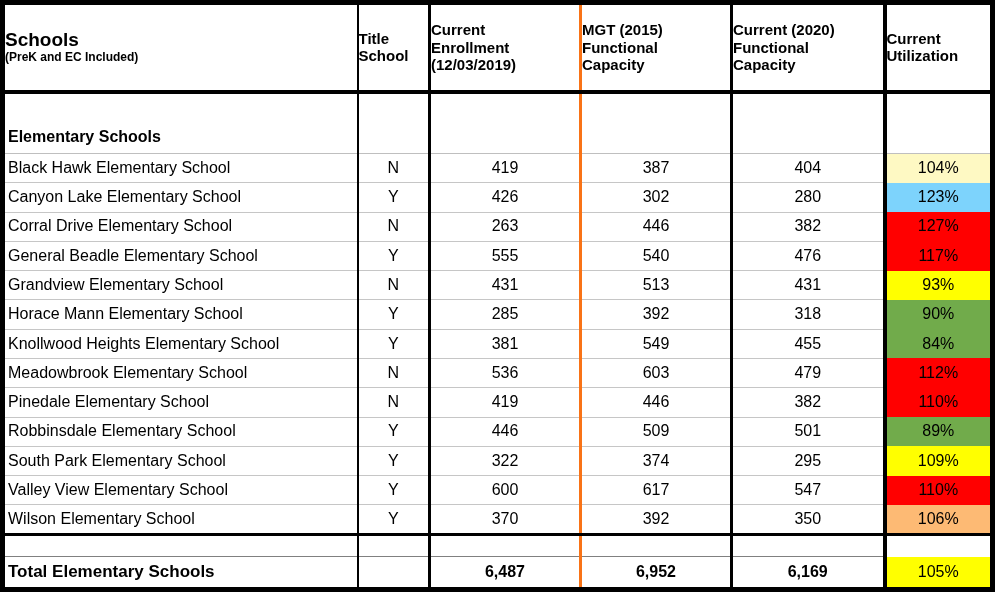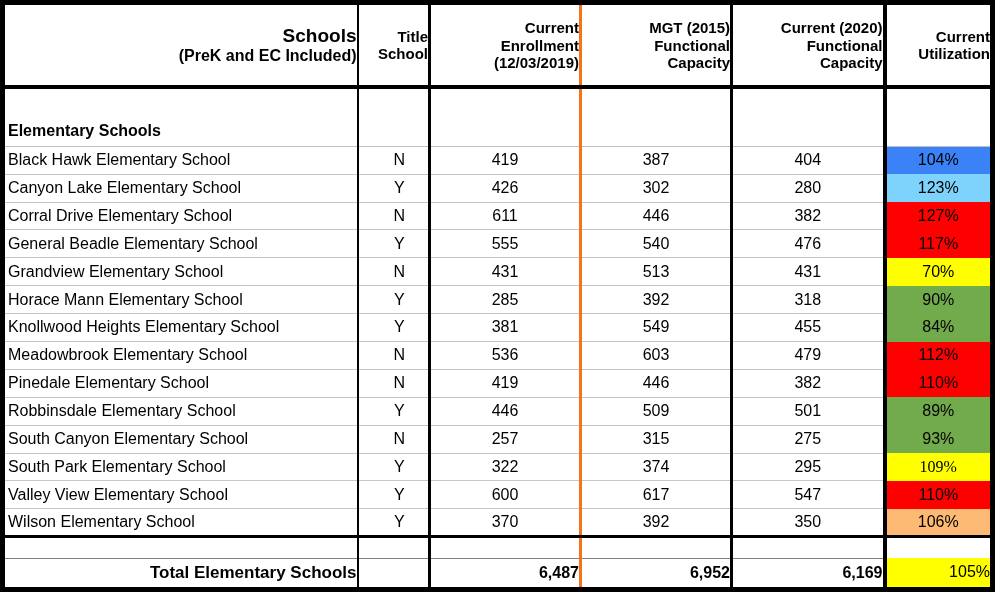--- a/index.html
+++ b/index.html
@@ -35,38 +35,38 @@
     margin: 0;
     font-size: 16px;
     line-height: 1.15;
     overflow: hidden;
     white-space: nowrap;
     vertical-align: middle;
     background: #ffffff;
   }
 
   
-  .b-title  { border-left: 2px solid #000000; padding-left: 12px; }
+  .b-title  { border-left: 2px solid #000000; }
   .b-enroll { border-left: 3px solid #000000; }
   .b-mgt    { border-left: 3px solid #f97316; }
   .b-cur    { border-left: 3px solid #000000; }
   .b-util   { border-left: 4px solid #000000; }
 
   
   tr.header-row { height: 79px; }
   tr.header-row th {
     font-weight: bold;
-    text-align: right;
+    text-align: left;
     vertical-align: middle;
     border-bottom: 4px solid #000000;
     font-size: 15px;
   }
   tr.header-row th .hline { display: block; }
   .schools-title-main { font-size: 19px; display: block; }
-  .schools-title-sub  { font-size: 16px; display: block; }
+  .schools-title-sub  { font-size: 12px; display: block; }
 
   
   tr.spacer-top { height: 27px; }
   tr.group-row  { height: 28px; }
   tr.group-row td { border-bottom: 1px solid #bfbfbf; }
   tr.group-row td.group-label {
     font-weight: bold;
     text-align: left;
     padding-left: 3px;
   }
@@ -78,21 +78,21 @@
   tr.data-row.last-data-row td { border-bottom: 3px solid #000000; }
   td.name-cell { text-align: left; padding-left: 3px; }
   td.center-cell { text-align: center; }
   td.util-cell { text-align: center; }
 
   
   tr.spacer-bottom { height: 20px; }
   tr.spacer-bottom td { border-bottom: 1px solid #808080; }
   tr.spacer-bottom td.util-cell { border-bottom: none; }
   tr.total-row { height: 29px; }
-  tr.total-row td { font-weight: bold; text-align: right; }
+  tr.total-row td { font-weight: bold; }
   tr.total-row td.name-cell { font-size: 17px; }
   tr.total-row td.util-cell { font-weight: normal; }
 </style>
 </head>
 <body>
 
 <div class="sheet">
   <table class="cap-table">
     <colgroup>
       <col class="c-school">
@@ -153,53 +153,53 @@
       </tr>
     </tbody>
 
     <tbody id="data-rows">
         <tr class="data-row">
           <td class="name-cell">Black Hawk Elementary School</td>
           <td class="b-title center-cell">N</td>
           <td class="b-enroll center-cell">419</td>
           <td class="b-mgt center-cell">387</td>
           <td class="b-cur center-cell">404</td>
-          <td class="b-util util-cell" style="background: #3b82f6; margin-top: 42px;">104%</td>
+          <td class="b-util util-cell" style="background: #fef9c3; margin-top: 42px;">104%</td>
         </tr>
         <tr class="data-row">
           <td class="name-cell">Canyon Lake Elementary School</td>
           <td class="b-title center-cell">Y</td>
           <td class="b-enroll center-cell">426</td>
           <td class="b-mgt center-cell">302</td>
           <td class="b-cur center-cell">280</td>
           <td class="b-util util-cell" style="background: #7dd3fc;">123%</td>
         </tr>
         <tr class="data-row">
           <td class="name-cell">Corral Drive Elementary School</td>
           <td class="b-title center-cell">N</td>
-          <td class="b-enroll center-cell">611</td>
+          <td class="b-enroll center-cell">263</td>
           <td class="b-mgt center-cell">446</td>
           <td class="b-cur center-cell">382</td>
           <td class="b-util util-cell" style="background: rgb(255, 0, 0);">127%</td>
         </tr>
         <tr class="data-row">
           <td class="name-cell">General Beadle Elementary School</td>
           <td class="b-title center-cell">Y</td>
           <td class="b-enroll center-cell">555</td>
           <td class="b-mgt center-cell">540</td>
           <td class="b-cur center-cell">476</td>
           <td class="b-util util-cell" style="background: rgb(255, 0, 0);">117%</td>
         </tr>
         <tr class="data-row">
           <td class="name-cell">Grandview Elementary School</td>
           <td class="b-title center-cell">N</td>
           <td class="b-enroll center-cell">431</td>
           <td class="b-mgt center-cell">513</td>
           <td class="b-cur center-cell">431</td>
-          <td class="b-util util-cell" style="background: rgb(255, 255, 0);">70%</td>
+          <td class="b-util util-cell" style="background: rgb(255, 255, 0);">93%</td>
         </tr>
         <tr class="data-row">
           <td class="name-cell">Horace Mann Elementary School</td>
           <td class="b-title center-cell">Y</td>
           <td class="b-enroll center-cell">285</td>
           <td class="b-mgt center-cell">392</td>
           <td class="b-cur center-cell">318</td>
           <td class="b-util util-cell" style="background: rgb(113, 171, 75);">90%</td>
         </tr>
         <tr class="data-row">
@@ -228,34 +228,26 @@
         </tr>
         <tr class="data-row">
           <td class="name-cell">Robbinsdale Elementary School</td>
           <td class="b-title center-cell">Y</td>
           <td class="b-enroll center-cell">446</td>
           <td class="b-mgt center-cell">509</td>
           <td class="b-cur center-cell">501</td>
           <td class="b-util util-cell" style="background: rgb(113, 171, 75);">89%</td>
         </tr>
         <tr class="data-row">
-          <td class="name-cell">South Canyon Elementary School</td>
-          <td class="b-title center-cell">N</td>
-          <td class="b-enroll center-cell">257</td>
-          <td class="b-mgt center-cell">315</td>
-          <td class="b-cur center-cell">275</td>
-          <td class="b-util util-cell" style="background: rgb(113, 171, 75);">93%</td>
-        </tr>
-        <tr class="data-row">
           <td class="name-cell">South Park Elementary School</td>
           <td class="b-title center-cell">Y</td>
           <td class="b-enroll center-cell">322</td>
           <td class="b-mgt center-cell">374</td>
           <td class="b-cur center-cell">295</td>
-          <td class="b-util util-cell" style="background: rgb(255, 255, 0); font-family: Liberation Serif, serif;">109%</td>
+          <td class="b-util util-cell" style="background: rgb(255, 255, 0);">109%</td>
         </tr>
         <tr class="data-row">
           <td class="name-cell">Valley View Elementary School</td>
           <td class="b-title center-cell">Y</td>
           <td class="b-enroll center-cell">600</td>
           <td class="b-mgt center-cell">617</td>
           <td class="b-cur center-cell">547</td>
           <td class="b-util util-cell" style="background: rgb(255, 0, 0);">110%</td>
         </tr>
         <tr class="data-row last-data-row">

